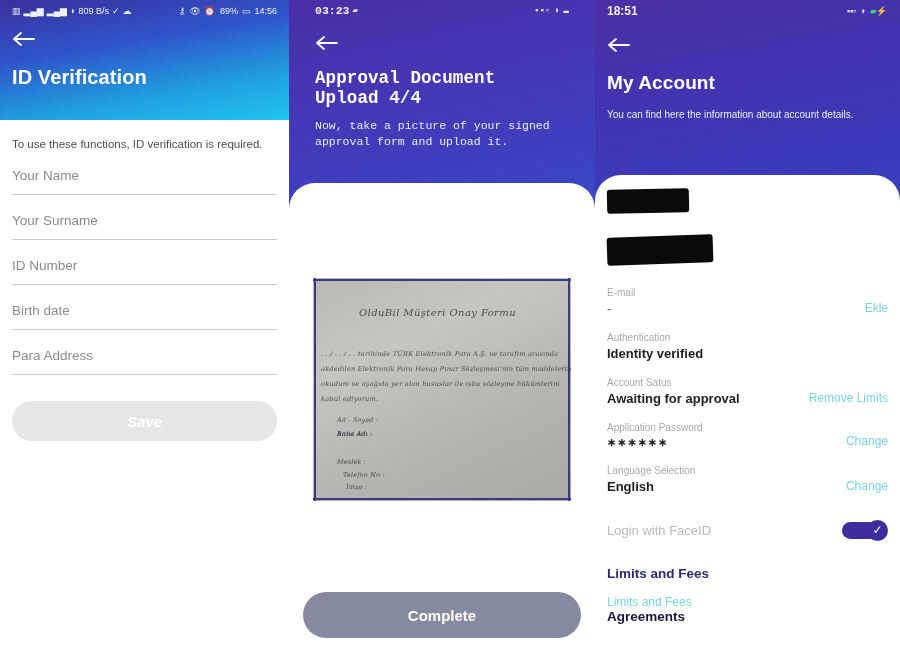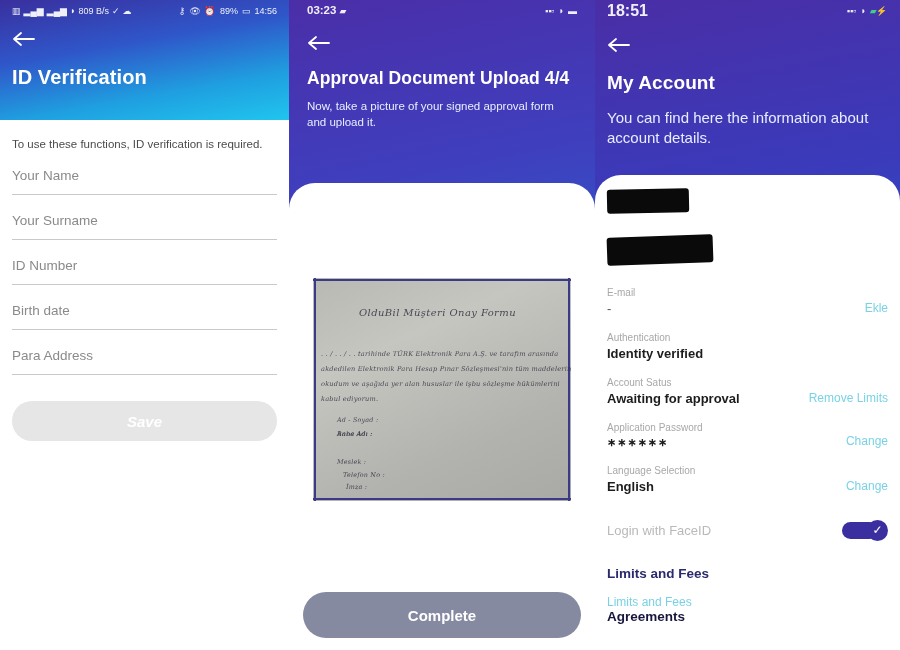--- a/index.html
+++ b/index.html
@@ -60,21 +60,21 @@
   .field .lbl { font-size: 13.5px; color: #8a8a8a; padding-bottom: 11px; }
   .field .rule { height: 1px; background: #c9c9c9; }
   .savebtn {
     margin-top: 26px; height: 40px; border-radius: 20px;
     background: #e6e6e6; color: #ffffff; font-size: 15px; font-weight: bold;
     display: flex; align-items: center; justify-content: center; cursor: pointer; font-style: italic;
   }
 
   
   .p2 { background: linear-gradient(168deg, #4b2ea8 0%, #3f3fbe 28%, #2a66cf 62%, #2272cf 100%); }
-  .p2-inner { position: relative; z-index: 5; padding: 0 18px; }
+  .p2-inner { position: relative; z-index: 5; padding: 0 26px; font-family: Liberation Mono, monospace; }
   .p2 .backarrow { margin-top: 12px; }
   .p2 .htitle { font-size: 17.5px; margin-top: 12px; }
   .p2 .hsub { font-size: 11.5px; margin-top: 10px; width: 255px; }
   .p2 .sheet { top: 183px; }
   .doc-photo {
     position: absolute; left: 24px; top: 95px; width: 258px; height: 223px;
     background: linear-gradient(155deg, #b9b9b4 0%, #c6c6c1 30%, #b2b2ae 70%, #a9a9a5 100%);
     overflow: hidden;
   }
   .doc-border-tl, .doc-border-br {
@@ -106,21 +106,21 @@
     position: absolute; left: 14px; right: 14px; top: 592px; height: 46px;
     background: #868aa0; border-radius: 23px; color: #fff; font-size: 15px; font-weight: bold;
     display: flex; align-items: center; justify-content: center; cursor: pointer;
   }
 
   
   .p3 { background: linear-gradient(170deg, #4a2ea6 0%, #3a3bbb 30%, #2a5fd0 62%, #2b7fdc 100%); }
   .p3-inner { position: relative; z-index: 5; padding: 0 12px; }
   .p3 .backarrow { margin-top: 14px; }
   .p3 .htitle { font-size: 19px; margin-top: 14px; }
-  .p3 .hsub { font-size: 15px; margin-top: 14px; }
+  .p3 .hsub { font-size: 10px; margin-top: 14px; }
   .p3 .sheet { top: 175px; padding: 0 12px; }
   .acct-row { position: relative; padding-top: 16px; }
   .acct-lbl { font-size: 10px; color: #a8a8a8; }
   .acct-val { font-size: 13px; color: #1d1d1d; font-weight: bold; margin-top: 3px; }
   .acct-val.dim { color: #555; font-weight: normal; }
   .acct-action {
     position: absolute; right: 0; bottom: 1px;
     font-size: 12px; color: #79d2e4; cursor: pointer;
   }
   .redact { background: #0a0a0a; border-radius: 3px; }
@@ -250,21 +250,21 @@
     </div>
 
 
     <div class="completebtn">Complete</div>
   </div>
 
   <div class="panel p3">
     <div class="p3-inner">
       <div class="statusbar">
         <span class="sb-left">
-          <span class="sb-ico" style="font-size:16px;font-weight:bold">18:51</span>
+          <span class="sb-ico" style="font-size:12px;font-weight:bold">18:51</span>
         </span>
         <span class="sb-right">
           <span class="sb-ico">▪▪▫</span>
           <span class="sb-ico">◗</span>
           <span class="sb-ico" style="color:#3ddc84">▰⚡</span>
         </span>
       </div>
 
       <div class="backarrow">
         <svg width="24" height="18" viewBox="0 0 24 18">

